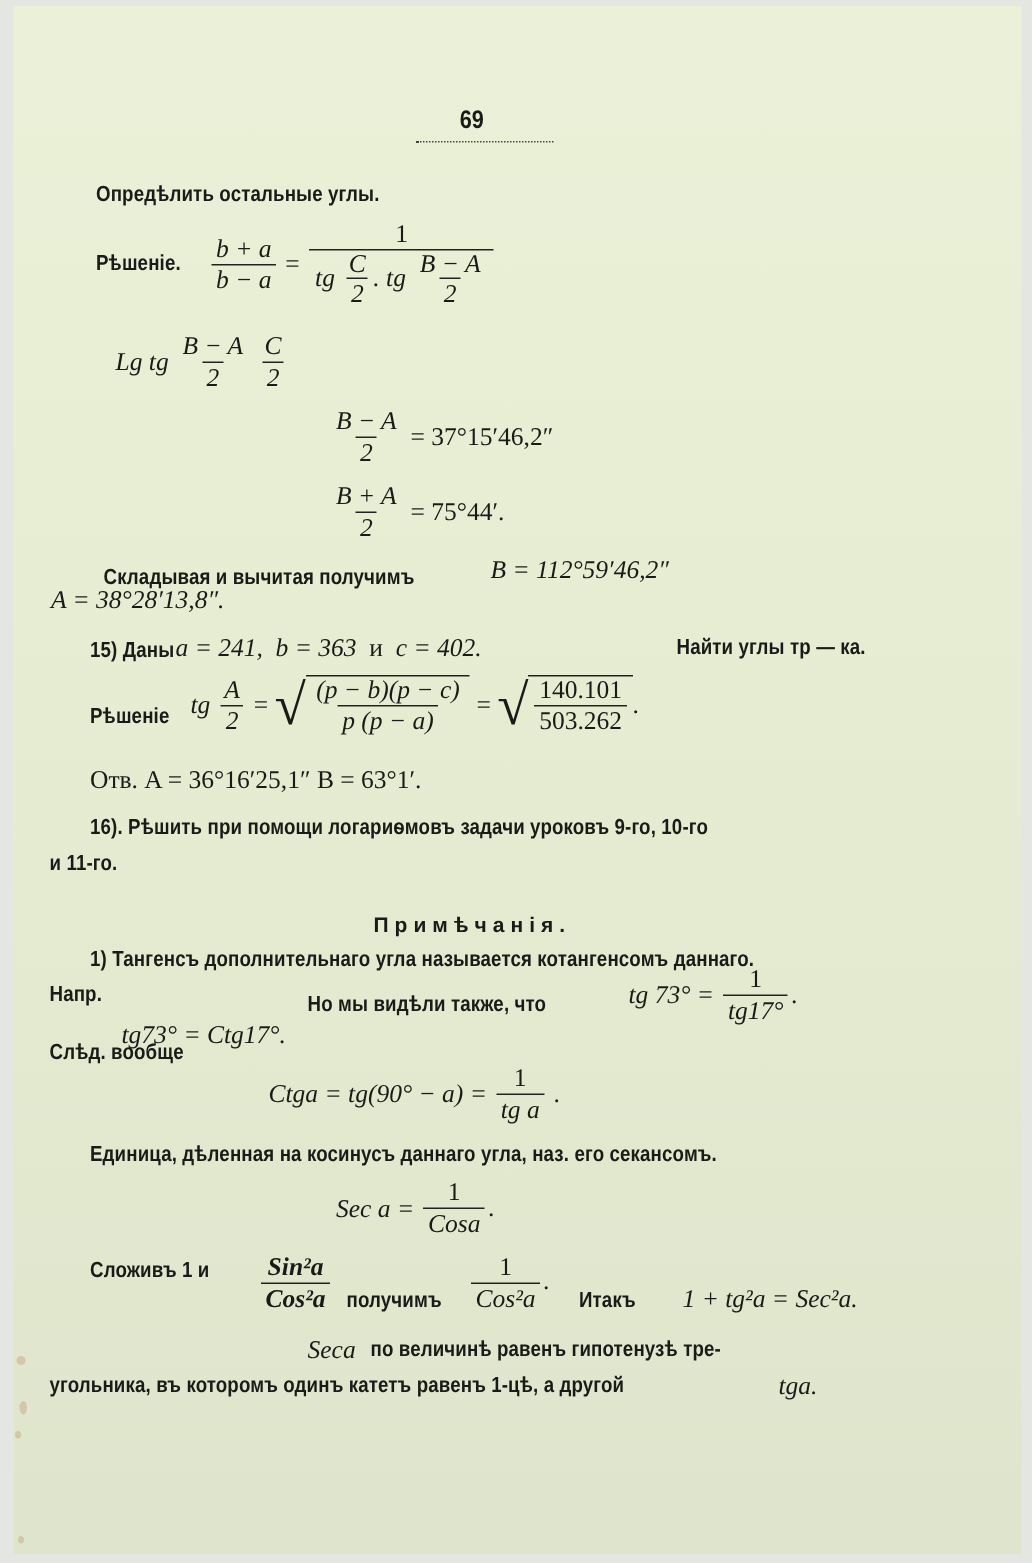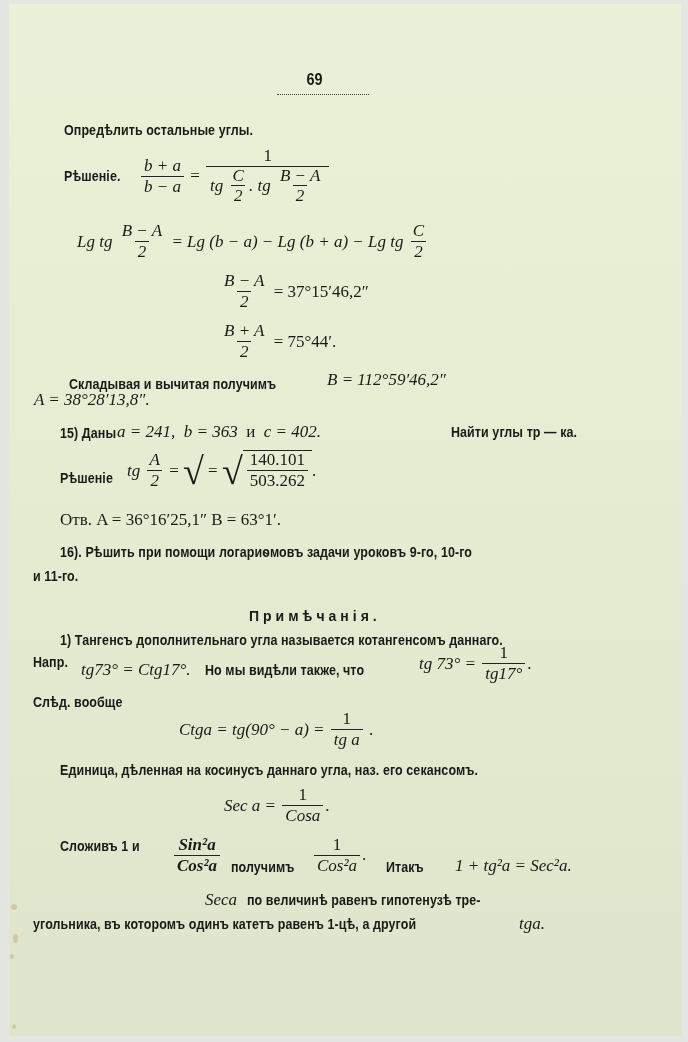--- a/index.html
+++ b/index.html
@@ -60,21 +60,20 @@
       </span>
     </span>
   </div>
 
   <div class="ab math it" style="left:68px; top:218px;">
     <span style="vertical-align:middle;">Lg tg</span>
     <span class="frac">
         <span class="num">B − A</span>
         <span class="den">2</span>
       </span>
-    <span style="vertical-align:middle;">= Lg (b − a) − Lg (b + a) − Lg tg</span>
     <span class="frac">
         <span class="num">C</span>
         <span class="den">2</span>
       </span>
   </div>
 
   <div class="ab math" style="left:210px; top:268px;">
     <span class="frac it">
         <span class="num">B − A</span>
         <span class="den">2</span>
@@ -108,40 +107,43 @@
   <div class="ab txt" style="left:442px; top:420px;">Найти углы тр — ка.</div>
 
   <div class="ab txt" style="left:51px; top:466px;">Рѣшеніе</div>
   <div class="ab math" style="left:118px; top:446px;">
     <span class="it" style="vertical-align:middle;">tg</span>
     <span class="frac it">
         <span class="num">A</span>
         <span class="den">2</span>
       </span>
     <span style="vertical-align:middle;">=</span>
-    <span class="rad">√</span>
+    <span class="rad">√</span><span class="sqrt"><span class="frac it">
+          <span class="num">(p − b)(p − c)</span>
+          <span class="den">p (p − a)</span>
+        </span></span>
     <span style="vertical-align:middle;">=</span>
     <span class="rad">√</span><span class="sqrt"><span class="frac">
           <span class="num">140.101</span>
           <span class="den">503.262</span>
         </span></span><span style="vertical-align:middle;">.</span>
   </div>
 
   <div class="ab math" style="left:51px; top:506px;">Отв.  A = 36°16′25,1″  B = 63°1′.</div>
 
   <div class="ab txt" style="left:51px; top:540px;">16). Рѣшить при помощи логариѳмовъ задачи уроковъ 9-го, 10-го</div>
   <div class="ab txt" style="left:24px; top:564px;">и 11-го.</div>
 
   <div class="ab title" style="left:240px; top:604px;">Примѣчанія.</div>
 
   <div class="ab txt" style="left:51px; top:628px;">1) Тангенсъ дополнительнаго угла называется котангенсомъ даннаго.</div>
   <div class="ab" style="left:24px; top:648px;">
     <span class="txt" style="display:inline-block; width:46px;">Напр.</span>
   </div>
-  <div class="ab math it" style="left:72px; top:656px;text-align:right;">tg73° = Ctg17°.</div>
+  <div class="ab math it" style="left:72px; top:676px;text-align:right;">tg73° = Ctg17°.</div>
   <div class="ab txt" style="left:196px; top:658px;">Но мы видѣли также, что</div>
   <div class="ab math" style="left:410px; top:640px;">
     <span class="it" style="vertical-align:middle;">tg 73° =</span>
     <span class="frac">
         <span class="num">1</span>
         <span class="den it">tg17°</span>
       </span><span style="vertical-align:middle;">.</span>
   </div>
   <div class="ab txt" style="left:24px; top:690px;">Слѣд. вообще</div>
 

